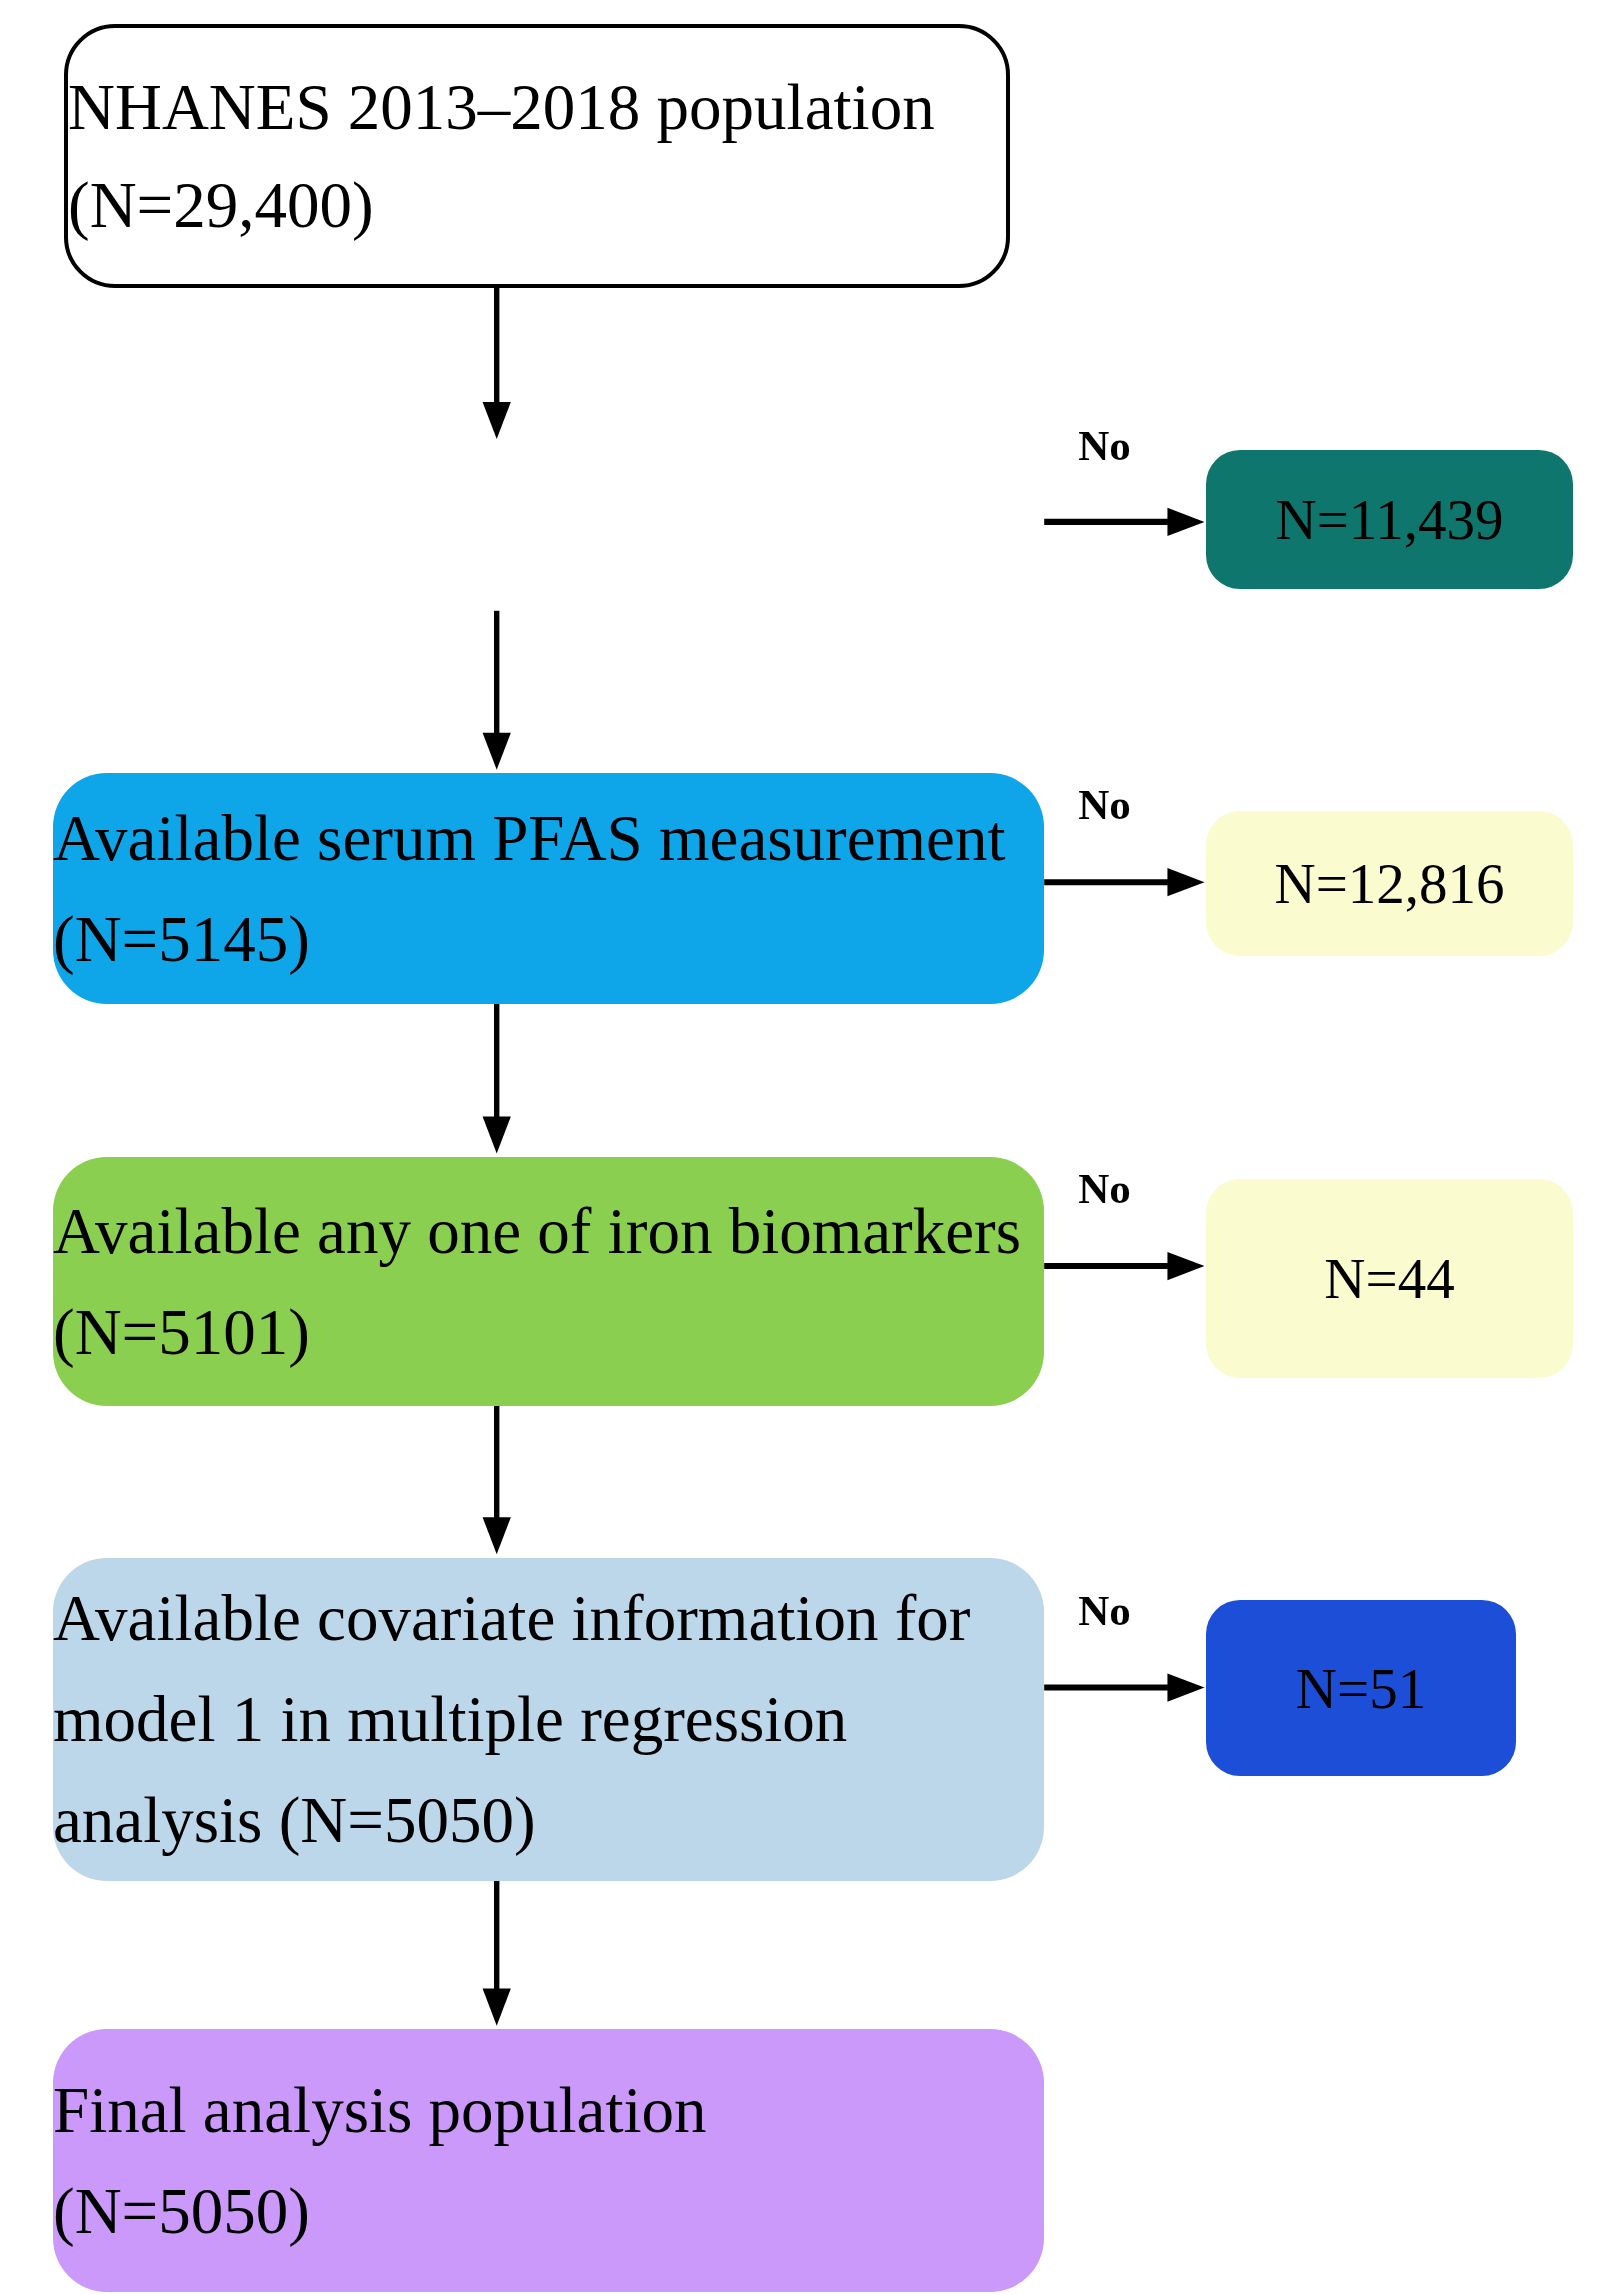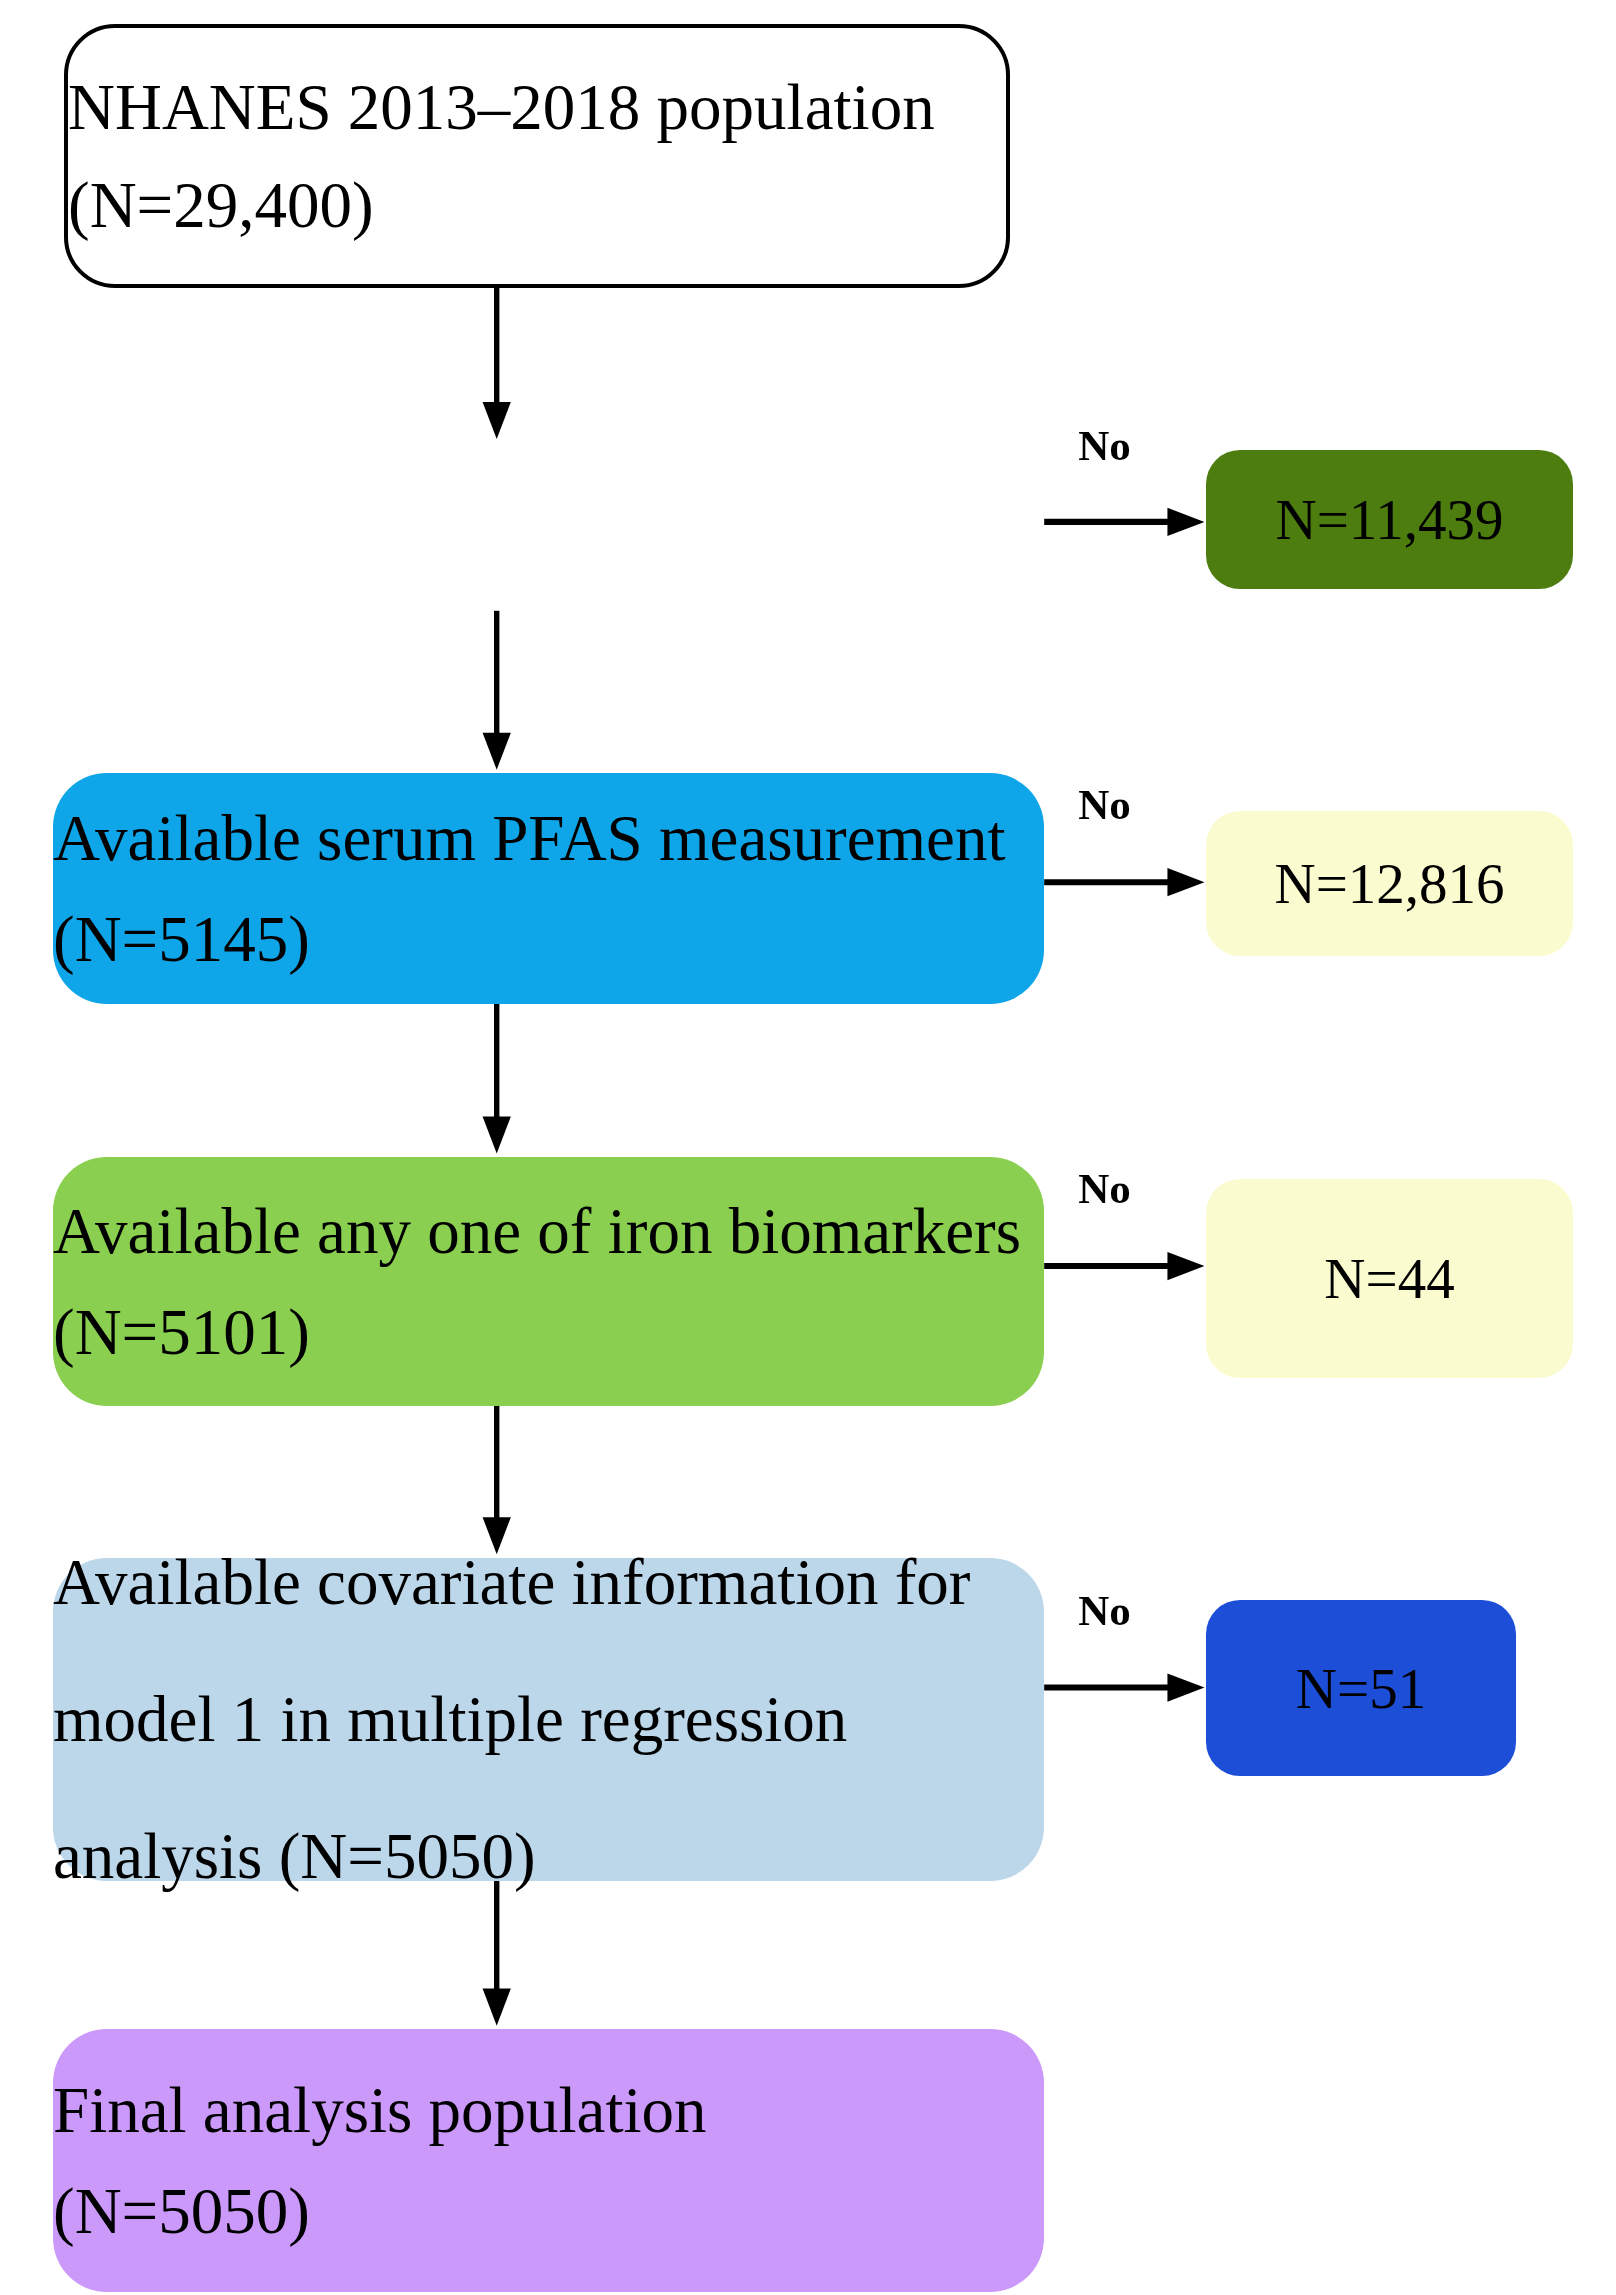--- a/index.html
+++ b/index.html
@@ -104,37 +104,37 @@
   <div class="flow-box" style="left: 53px; top: 773px; width: 991px; height: 231px; background-color: #0ea5e9;">
     <div class="line">Available serum PFAS measurement</div>
     <div class="line">(N=5145)</div>
   </div>
 
   <div class="flow-box" style="left: 53px; top: 1157px; width: 991px; height: 249px; background-color: rgb(138, 207, 79);">
     <div class="line">Available any one of iron biomarkers</div>
     <div class="line">(N=5101)</div>
   </div>
 
-  <div class="flow-box" style="left: 53px; top: 1558px; width: 991px; height: 323px; background-color: rgb(188, 214, 234); gap: 36px;">
+  <div class="flow-box" style="left: 53px; top: 1558px; width: 991px; height: 323px; background-color: rgb(188, 214, 234);">
     <div class="line">Available covariate information for</div>
     <div class="line">model 1 in multiple regression</div>
     <div class="line">analysis (N=5050)</div>
   </div>
 
   <div class="flow-box" style="left: 53px; top: 2029px; width: 991px; height: 263px; background-color: rgb(203, 153, 250);">
     <div class="line">Final analysis population</div>
     <div class="line">(N=5050)</div>
   </div>
 
   <div class="no-label" style="left:1054px; top:422px;">No</div>
   <div class="no-label" style="left:1054px; top:781px;">No</div>
   <div class="no-label" style="left:1054px; top:1165px;">No</div>
   <div class="no-label" style="left:1054px; top:1587px;">No</div>
 
-  <div class="side-box" style="left: 1206px; top: 450px; width: 367px; height: 139px; background-color: #4d7c0f;">
+  <div class="side-box" style="left: 1206px; top: 450px; width: 367px; height: 139px; background-color: #0f766e;">
     <span>N=11,439</span>
   </div>
   <div class="side-box" style="left: 1206px; top: 805px; width: 367px; height: 145px; background-color: rgb(251, 251, 208); margin-top: 6px;">
     <span>N=12,816</span>
   </div>
   <div class="side-box" style="left: 1206px; top: 1179px; width: 367px; height: 199px; background-color: rgb(251, 251, 208);">
     <span>N=44</span>
   </div>
   <div class="side-box" style="left: 1206px; top: 1600px; width: 310px; height: 176px; background-color: #1d4ed8;">
     <span>N=51</span>

